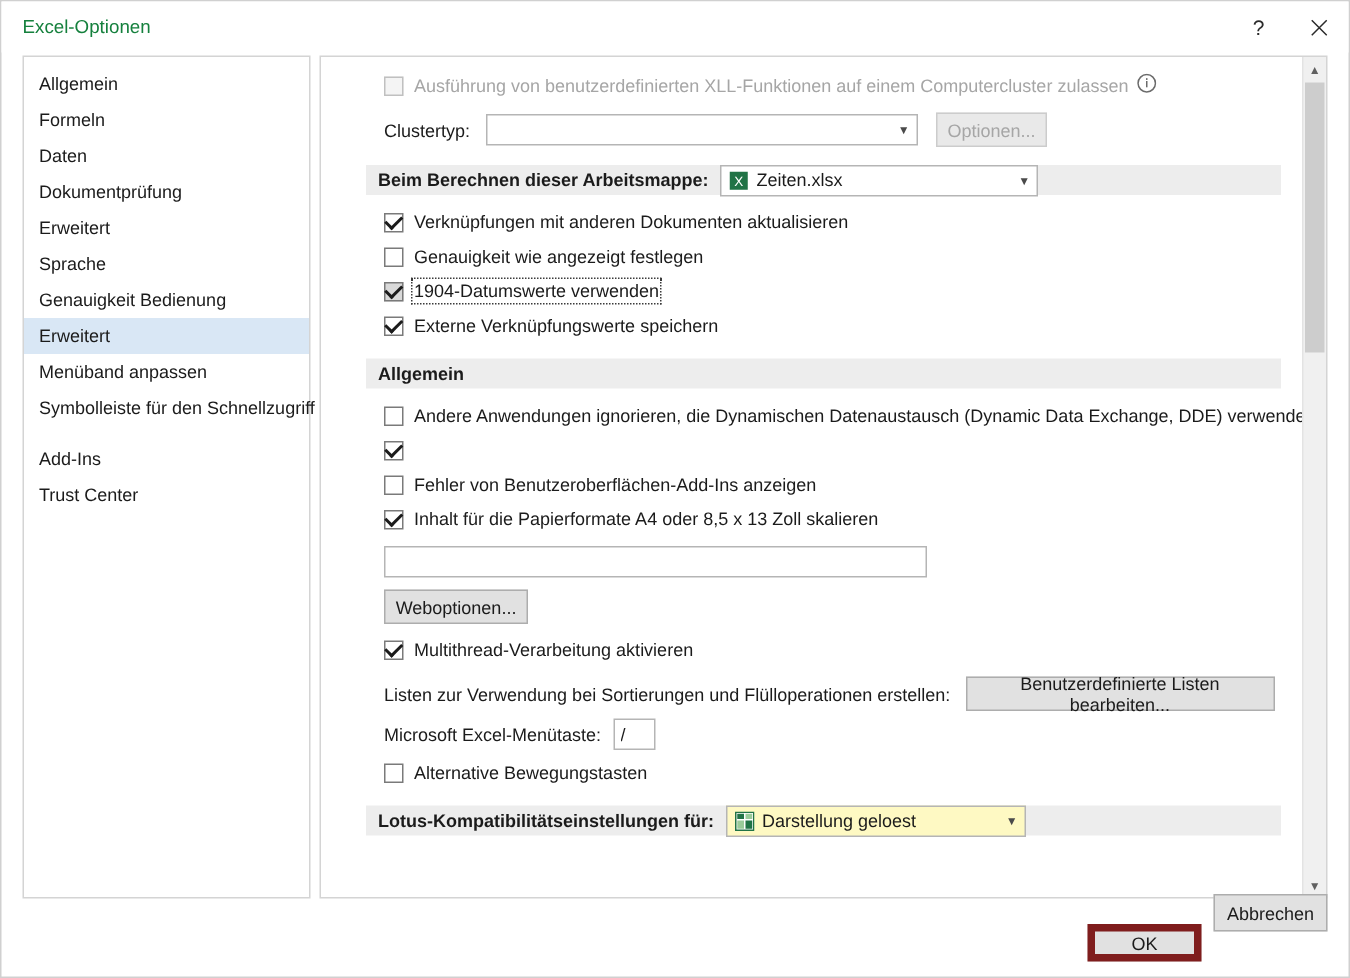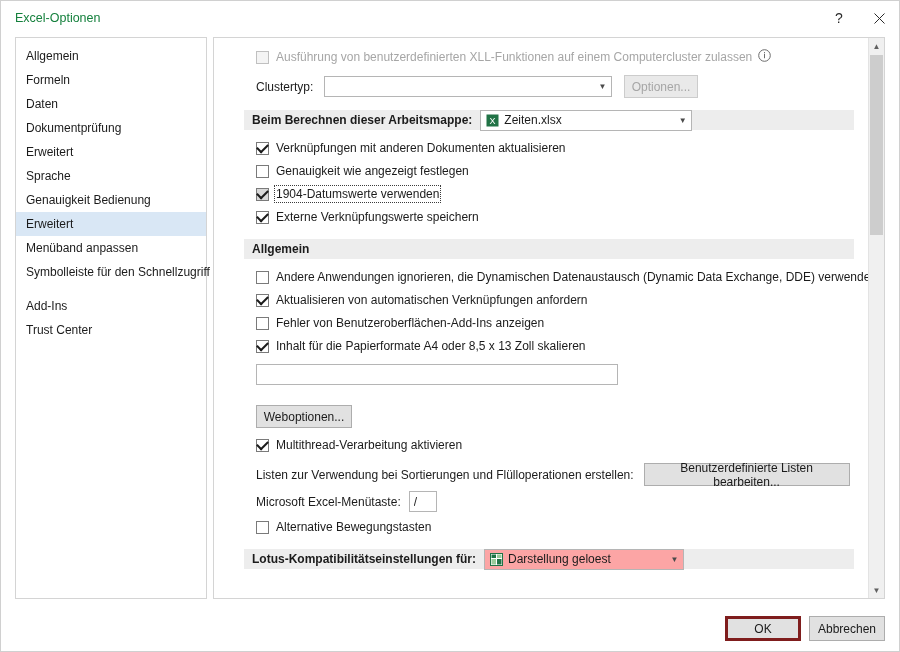--- a/index.html
+++ b/index.html
@@ -240,22 +240,23 @@
     bottom: 10px;
     display: flex;
     gap: 8px;
   }
   .footer .btn {
     height: 25px;
     width: 76px;
     padding: 0;
   }
   .btn.default {
-    border: 3px solid #7f1d1d;
+    border: 5px solid #7f1d1d;
     background: #e1e1e1;
+    margin-top: 20px;
   }
 </style>
 </head>
 <body>
 
 <div class="dialog">
 
   <div class="titlebar">
     <span class="title-text">Excel-Optionen</span>
     <span class="titlebar-spacer"></span>
@@ -343,36 +344,35 @@
         <div class="section-head">
           <span class="sh-label">Allgemein</span>
         </div>
 
         <div class="row tight">
           <span class="chk"></span>
           <span class="label">Andere Anwendungen ignorieren, die Dynamischen Datenaustausch (Dynamic Data Exchange, DDE) verwenden</span>
         </div>
         <div class="row tight">
           <span class="chk checked"></span>
-          <span class="label">Aktualisieren von automatischen Verknüpfungen anfordern</span>
         </div>
         <div class="row tight">
           <span class="chk"></span>
           <span class="label">Fehler von Benutzeroberflächen-Add-Ins anzeigen</span>
         </div>
         <div class="row tight">
           <span class="chk checked"></span>
           <span class="label">Inhalt für die Papierformate A4 oder 8,5 x 13 Zoll skalieren</span>
         </div>
 
         <div class="row" style="margin-top:8px;">
           <input class="textbox" style="width: 362px;" value="">
         </div>
 
-        <div class="row" style="margin-top:20px;">
+        <div class="row" style="margin-top:8px;">
           <button class="btn" style="width:96px;">Weboptionen...</button>
         </div>
 
         <div class="row tight" style="margin-top:7px;">
           <span class="chk checked"></span>
           <span class="label">Multithread-Verarbeitung aktivieren</span>
         </div>
 
         <div class="row" style="margin-top:8px;">
           <span class="label" style="margin-right:10px;">Listen zur Verwendung bei Sortierungen und Flülloperationen erstellen:</span>
@@ -384,21 +384,21 @@
           <span class="label" style="margin-right:8px;">Microsoft Excel-Menütaste:</span>
           <input class="textbox small" value="/" style="">
         </div>
         <div class="row tight">
           <span class="chk"></span>
           <span class="label">Alternative Bewegungstasten</span>
         </div>
 
         <div class="section-head">
           <span class="sh-label">Lotus-Kompatibilitätseinstellungen für:</span>
-          <span class="combo" style="width:200px;background:#fca5a5;font-weight:normal;">
+          <span class="combo" style="width:200px;background:#fef9c3;font-weight:normal;">
             <span class="ico">
               <svg width="13" height="13" viewBox="0 0 13 13">
                   <rect x="0.5" y="0.5" width="12" height="12" fill="#ffffff" stroke="#217346" stroke-width="1"></rect>
                   <rect x="1.5" y="1.5" width="4.5" height="3.5" fill="#217346"></rect>
                   <rect x="7" y="1.5" width="4.5" height="3.5" fill="#9acb9a"></rect>
                   <rect x="1.5" y="6" width="4.5" height="5.5" fill="#9acb9a"></rect>
                   <rect x="7" y="6" width="4.5" height="5.5" fill="#217346"></rect>
                 </svg>
             </span>
             <span>Darstellung geloest</span>

